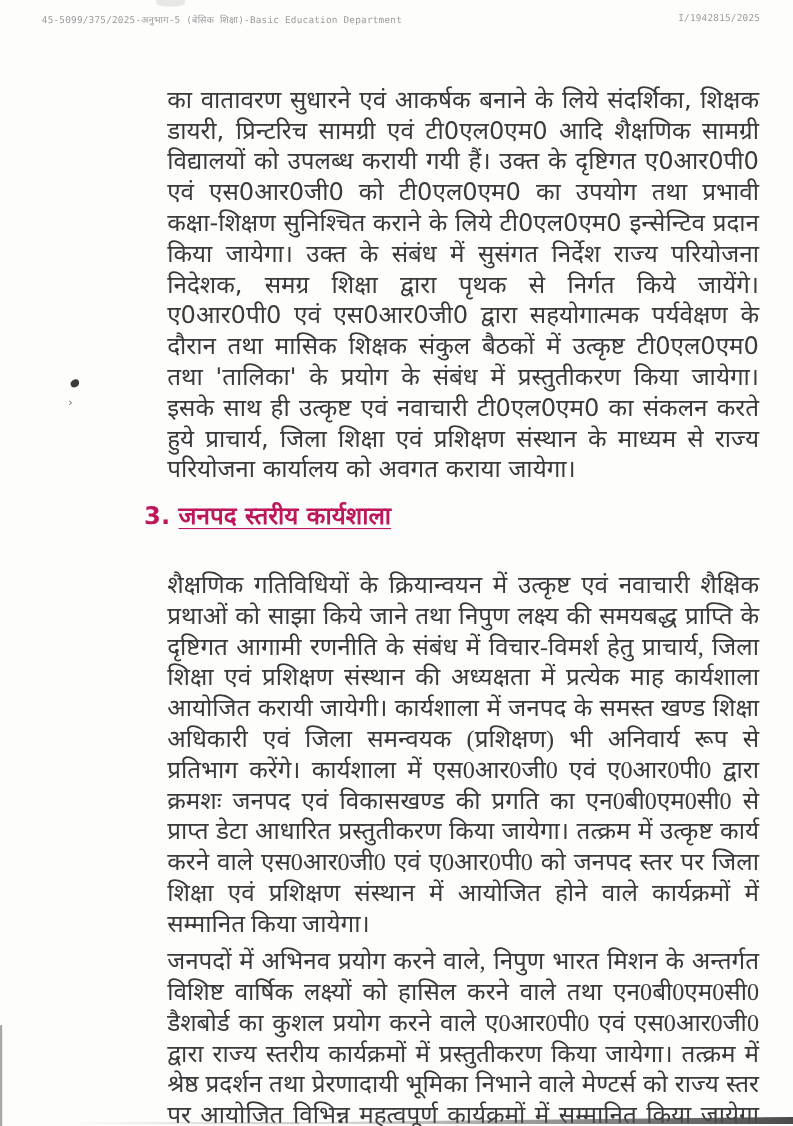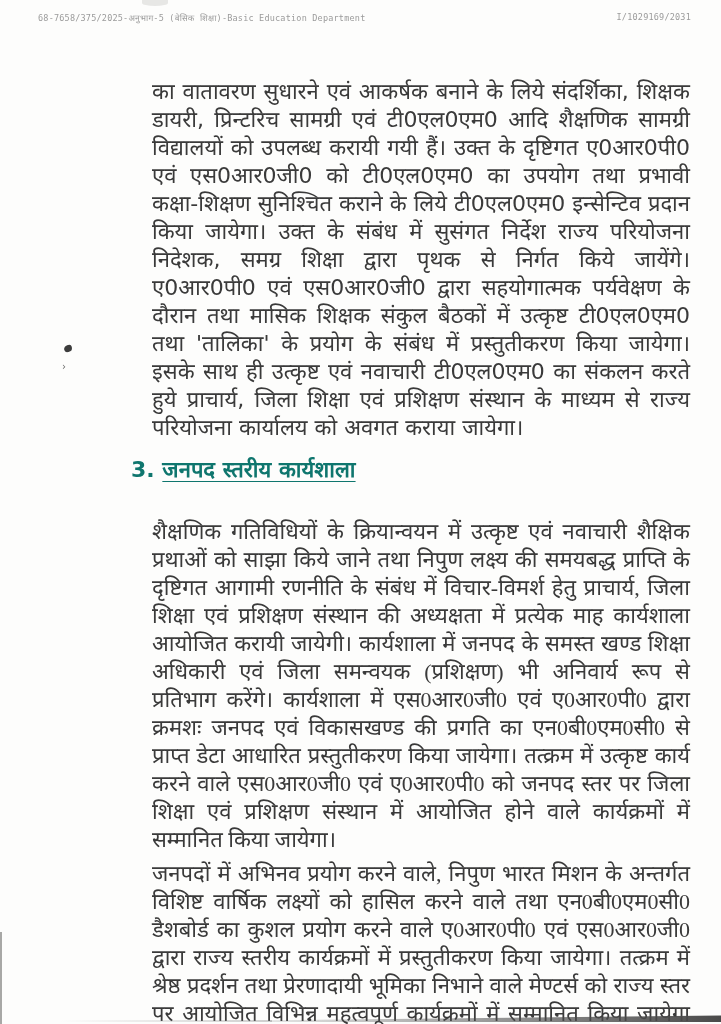--- a/index.html
+++ b/index.html
@@ -37,21 +37,21 @@
     width: 538px;
     font-family: "DejaVu Sans", sans-serif;
     font-size: 22px;
     line-height: 28px;
     color: #3a3a3a;
     text-align: justify;
   }
   .para { text-align: justify; }
   .section-heading {
     font-weight: bold;
-    color: #0f766e;
+    color: #be185d;
     margin: 14px 0 34px -21px;
     text-align: left;
   }
   .section-heading .sec-num {
     display: inline-block;
     min-width: 21px;
   }
   .section-heading .sec-title {
     text-decoration: underline;
     text-underline-offset: 4px;
@@ -103,22 +103,22 @@
     width: 212px; height: 2px;
     background: linear-gradient(to right, rgba(150,150,150,0), rgba(120,120,120,0.35));
   }
 </style>
 </head>
 <body>
 
 <div class="page">
 
   <div class="eoffice-header">
-    <span>68-7658/375/2025-अनुभाग-5 (बेसिक शिक्षा)-Basic Education Department</span>
-    <span>I/1029169/2031</span>
+    <span>45-5099/375/2025-अनुभाग-5 (बेसिक शिक्षा)-Basic Education Department</span>
+    <span>I/1942815/2025</span>
   </div>
 
   <div class="top-smudge"></div>
 
   <div class="content">
 
     <p class="para">का वातावरण सुधारने एवं आकर्षक बनाने के लिये संदर्शिका, शिक्षक डायरी, प्रिन्टरिच सामग्री एवं टी0एल0एम0 आदि शैक्षणिक सामग्री विद्यालयों को उपलब्ध करायी गयी हैं। उक्त के दृष्टिगत ए0आर0पी0 एवं एस0आर0जी0 को टी0एल0एम0 का उपयोग तथा प्रभावी कक्षा-शिक्षण सुनिश्चित कराने के लिये टी0एल0एम0 इन्सेन्टिव प्रदान किया जायेगा। उक्त के संबंध में सुसंगत निर्देश राज्य परियोजना निदेशक, समग्र शिक्षा द्वारा पृथक से निर्गत किये जायेंगे। ए0आर0पी0 एवं एस0आर0जी0 द्वारा सहयोगात्मक पर्यवेक्षण के दौरान तथा मासिक शिक्षक संकुल बैठकों में उत्कृष्ट टी0एल0एम0 तथा 'तालिका' के प्रयोग के संबंध में प्रस्तुतीकरण किया जायेगा। इसके साथ ही उत्कृष्ट एवं नवाचारी टी0एल0एम0 का संकलन करते हुये प्राचार्य, जिला शिक्षा एवं प्रशिक्षण संस्थान के माध्यम से राज्य परियोजना कार्यालय को अवगत कराया जायेगा।</p>
 
     <div class="section-heading">
       <span class="sec-num">3.</span>

